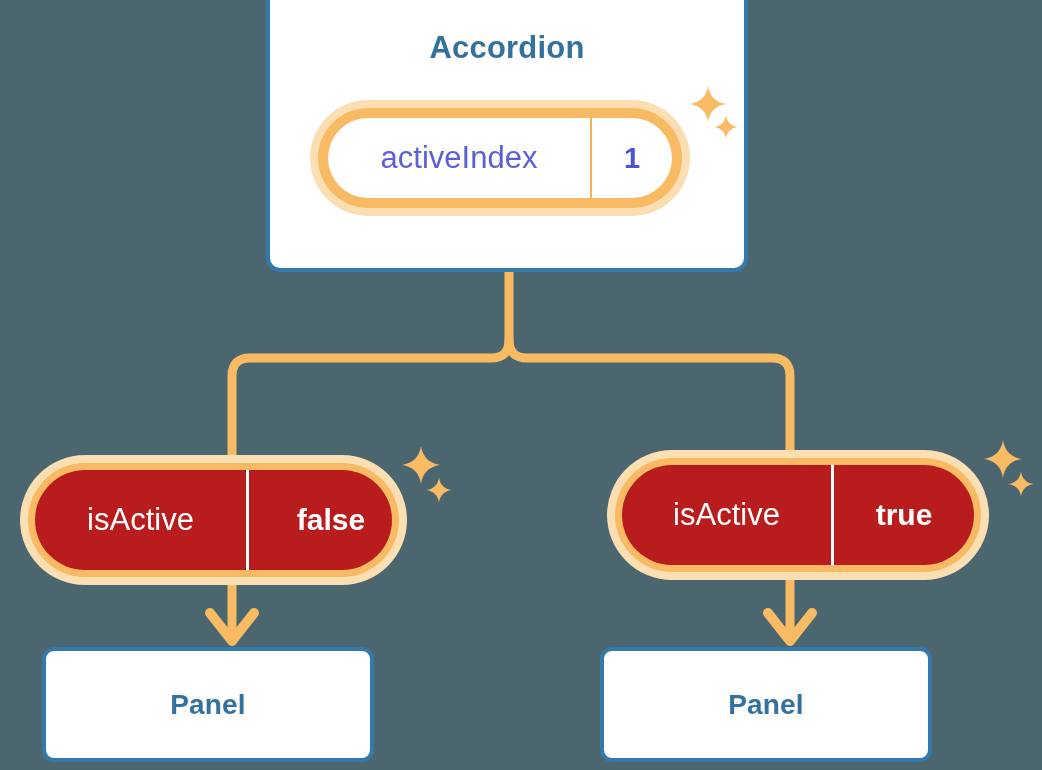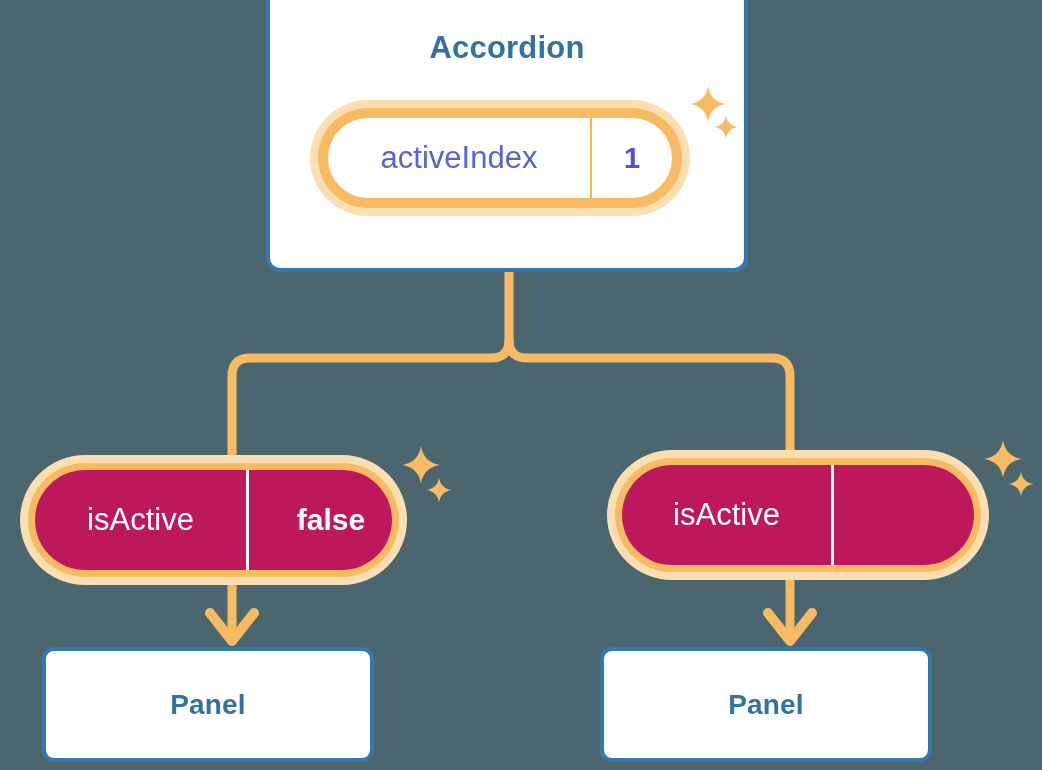--- a/index.html
+++ b/index.html
@@ -134,21 +134,21 @@
   .pill-leaf .pill-key {
     color: #ffffff;
     font-size: 31px;
     border-right: 3px solid #ffffff;
   }
   .pill-leaf .pill-val {
     color: #ffffff;
     font-size: 30px;
     font-weight: 700;
   }
-  .pill-leaf .pill-body { background: #be185d; }
+  .pill-leaf .pill-body { background: #b91c1c; }
 
   #pill-is-active-false .pill-glow { left: 20px;  top: 455px; width: 387px; height: 130px; }
   #pill-is-active-false .pill-ring { left: 28px;  top: 463px; width: 371px; height: 114px; }
   #pill-is-active-false .pill-body { left: 35px;  top: 470px; width: 357px; height: 100px; }
   #pill-is-active-false .pill-key  { flex: 0 0 214px; }
   #pill-is-active-false .pill-val  { flex: 1 1 auto; margin-left: 21px; }
 
   #pill-is-active-true .pill-glow  { left: 607px; top: 450px; width: 382px; height: 130px; }
   #pill-is-active-true .pill-ring  { left: 615px; top: 458px; width: 366px; height: 114px; }
   #pill-is-active-true .pill-body  { left: 622px; top: 465px; width: 352px; height: 100px; }
@@ -227,20 +227,21 @@
 
   <div class="card panel-box" id="panel-left">
     <div class="card-title">Panel</div>
   </div>
 
   <div class="pill pill-leaf" id="pill-is-active-true">
     <div class="pill-glow"></div>
     <div class="pill-ring"></div>
     <div class="pill-body">
       <div class="pill-key">isActive</div>
+      <div class="pill-val">true</div>
     </div>
   </div>
 
   <div class="sparkle-group" style="left:982px; top:438px;">
     <svg class="sparkle" style="left:0; top:0;" width="42" height="42" viewBox="0 0 40 40">
       <path d="M20 2 C21.6 12.4 27.6 18.4 38 20 C27.6 21.6 21.6 27.6 20 38 C18.4 27.6 12.4 21.6 2 20 C12.4 18.4 18.4 12.4 20 2 Z" fill="#f8bb63"></path>
     </svg>
     <svg class="sparkle" style="left:25px; top:32px;" width="28" height="28" viewBox="0 0 40 40">
       <path d="M20 2 C21.6 12.4 27.6 18.4 38 20 C27.6 21.6 21.6 27.6 20 38 C18.4 27.6 12.4 21.6 2 20 C12.4 18.4 18.4 12.4 20 2 Z" fill="#f8bb63"></path>
     </svg>

